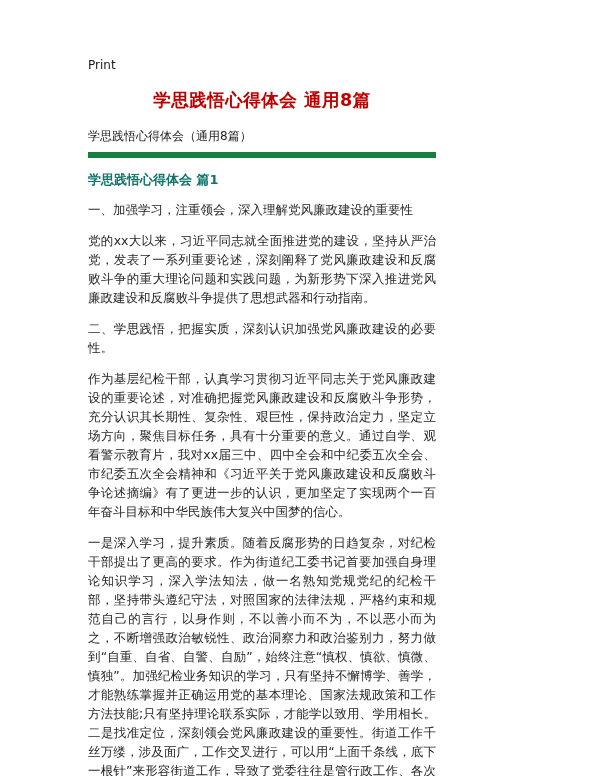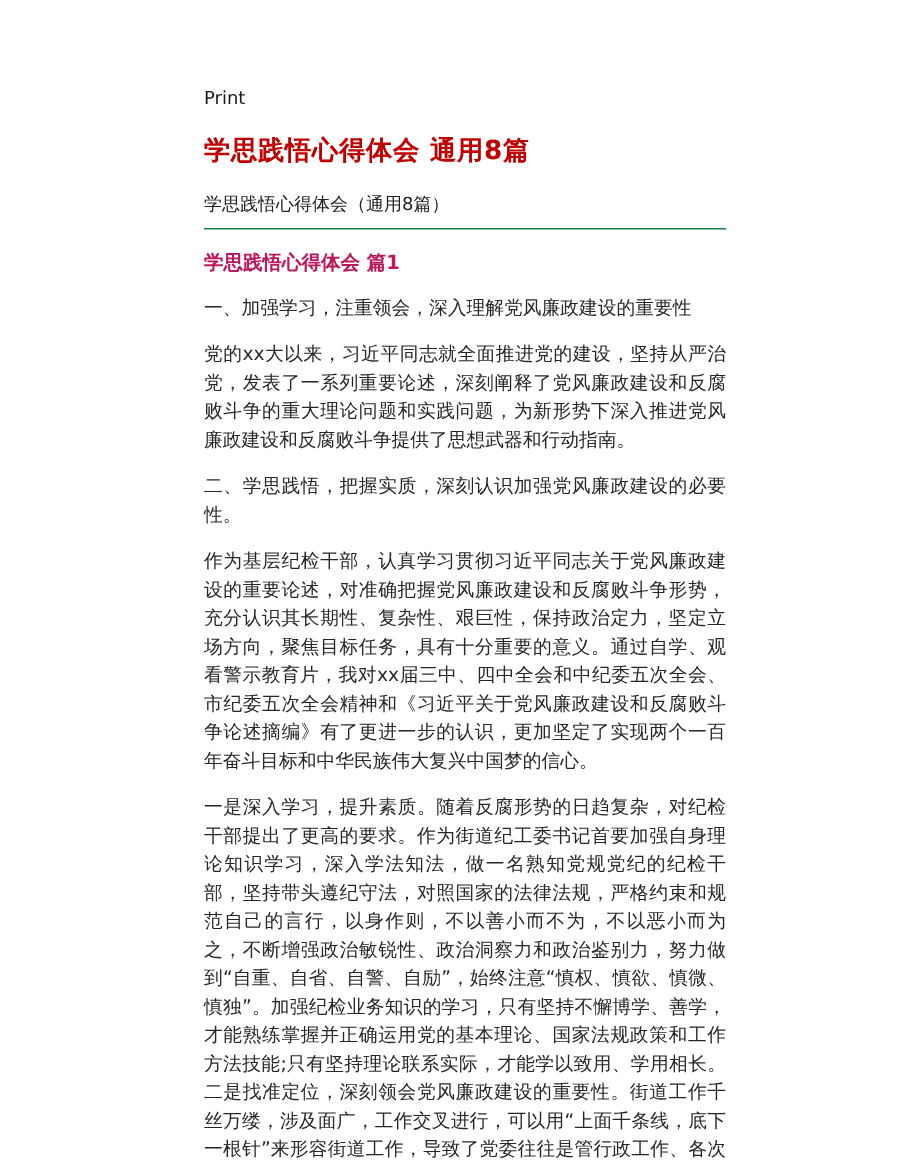--- a/index.html
+++ b/index.html
@@ -9,50 +9,49 @@
     background: #ffffff;
     overflow: hidden;
     font-family: "DejaVu Sans", "Liberation Sans", sans-serif;
     color: #262626;
   }
   .page {
     box-sizing: border-box;
     width: 498px;
     height: 776px;
     padding: 58px 62px 0 88px;
-    margin-left: 48px;
   }
   .print-link {
     font-size: 12px;
     color: #1a1a1a;
     margin: 0 0 16px 0;
     cursor: pointer;
     width: -moz-fit-content;
     width: fit-content;
   }
   h1.doc-title {
     margin: 0 0 16px 0;
-    text-align: left;
+    text-align: center;
     font-size: 17.5px;
     font-weight: bold;
     color: #c00000;
     letter-spacing: 0.5px;
   }
   .doc-subtitle {
     font-size: 12px;
     color: #222222;
     padding-bottom: 7px;
-    border-bottom: 1px solid #15803d;
+    border-bottom: 6px solid #15803d;
     margin-bottom: 13px;
   }
   h2.section-heading {
     margin: 0 0 11px 0;
     font-size: 13px;
     font-weight: bold;
-    color: #be185d;
+    color: #0f766e;
   }
   p.para {
     margin: 0 0 12px 0;
     font-size: 12.5px;
     line-height: 19px;
     text-align: justify;
     text-justify: inter-ideograph;
     color: #262626;
     word-break: break-all;
   }

